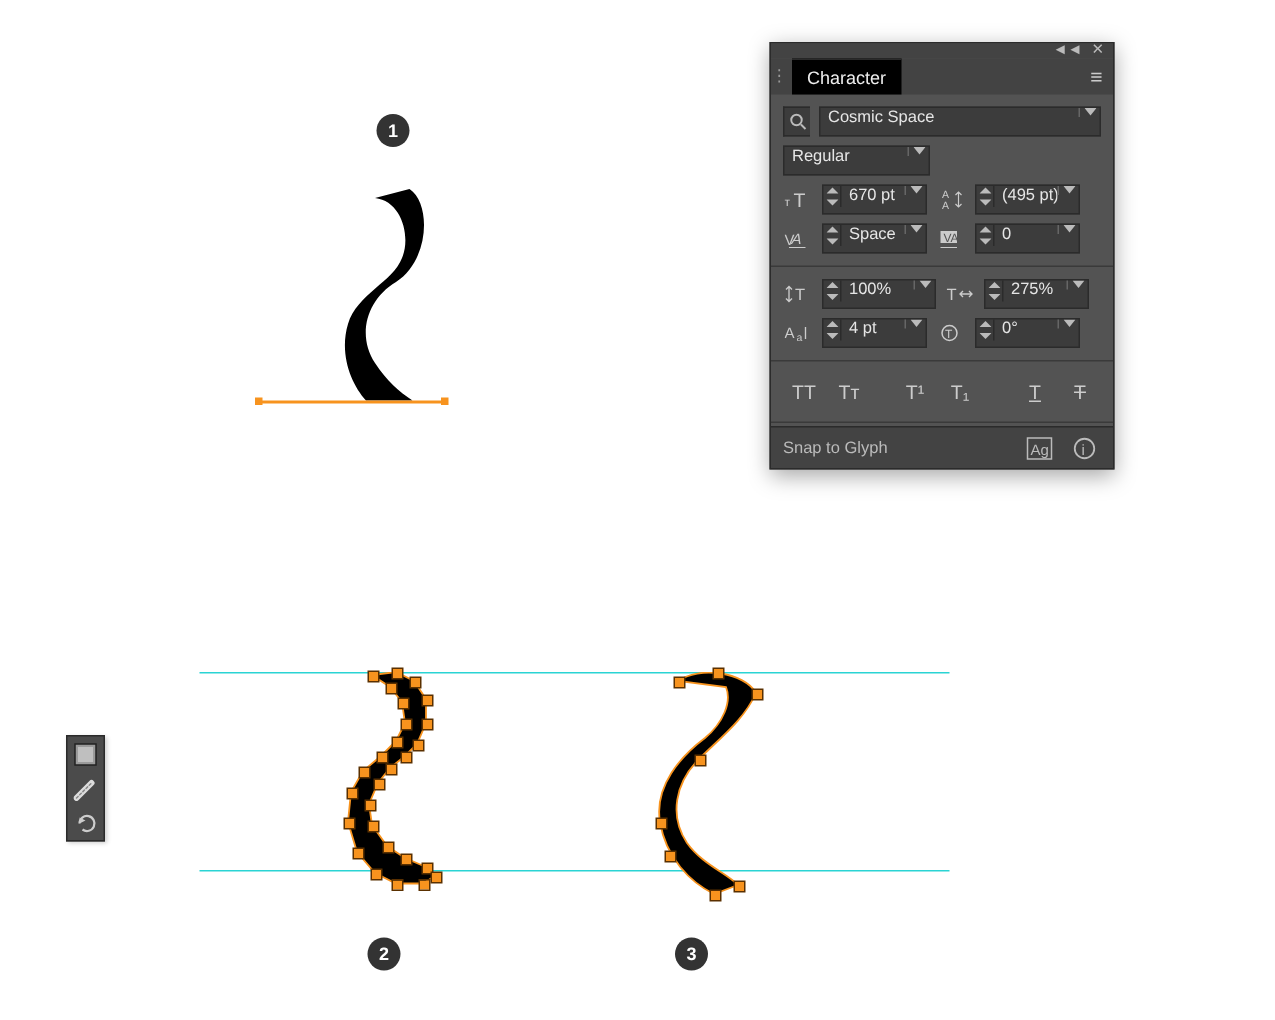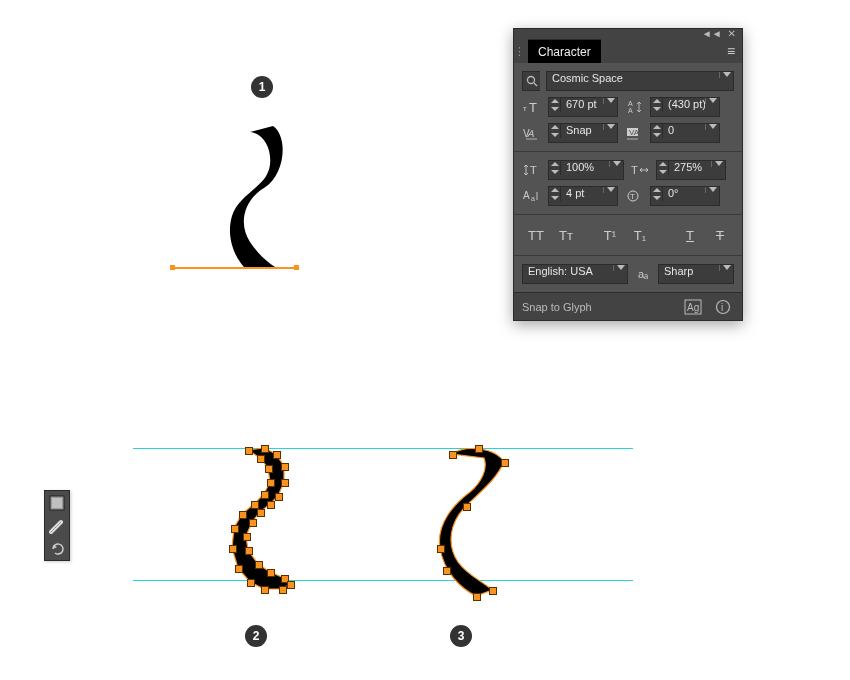--- a/index.html
+++ b/index.html
@@ -240,20 +240,30 @@
         <div class="field plain" style="flex:1">
           <div class="val">Cosmic Space</div>
           <div class="dd">
               <svg width="8" height="6">
                 <path d="M0 0 L8 0 L4 5 Z" fill="#bbb"></path>
               </svg>
             </div>
         </div>
       </div>
 
+      <div class="row">
+        <div class="field plain" style="width:98px; flex:0 0 auto">
+          <div class="val">Regular</div>
+          <div class="dd">
+              <svg width="8" height="6">
+                <path d="M0 0 L8 0 L4 5 Z" fill="#bbb"></path>
+              </svg>
+            </div>
+        </div>
+      </div>
 
       <div class="row">
         <div class="ico">
           <svg width="18" height="14">
               <text x="0" y="11" font-size="8" fill="#ccc">т</text>
               <text x="6" y="12" font-size="13" fill="#ccc">T</text>
             </svg>
         </div>
         <div class="field" style="width:70px;flex:0 0 auto">
           <div class="spin">
@@ -276,21 +286,21 @@
               <path d="M1 2 L1 12 M-1 4 L1 2 L3 4 M-1 10 L1 12 L3 10" stroke="#ccc" stroke-width="0.8" fill="none" transform="translate(13,0)"></path>
             </svg>
         </div>
         <div class="field" style="width:70px;flex:0 0 auto">
           <div class="spin">
               <svg width="8" height="14">
                 <path d="M0 5 L8 5 L4 1 Z" fill="#bbb"></path>
                 <path d="M0 9 L8 9 L4 13 Z" fill="#bbb"></path>
               </svg>
             </div>
-          <div class="val">(430 pt)</div>
+          <div class="val">(495 pt)</div>
           <div class="dd">
               <svg width="8" height="6">
                 <path d="M0 0 L8 0 L4 5 Z" fill="#bbb"></path>
               </svg>
             </div>
         </div>
       </div>
 
       <div class="row">
         <div class="ico">
@@ -300,21 +310,21 @@
               <path d="M3 13 L14 13" stroke="#ccc" stroke-width="0.8"></path>
             </svg>
         </div>
         <div class="field" style="width:70px;flex:0 0 auto">
           <div class="spin">
               <svg width="8" height="14">
                 <path d="M0 5 L8 5 L4 1 Z" fill="#bbb"></path>
                 <path d="M0 9 L8 9 L4 13 Z" fill="#bbb"></path>
               </svg>
             </div>
-          <div class="val">Snap</div>
+          <div class="val">Space</div>
           <div class="dd">
               <svg width="8" height="6">
                 <path d="M0 0 L8 0 L4 5 Z" fill="#bbb"></path>
               </svg>
             </div>
         </div>
         <div class="ico">
           <svg width="18" height="14">
               <rect x="2" y="2" width="11" height="8" fill="#ccc"></rect>
               <text x="4" y="9" font-size="8" fill="#535353">VA</text>
@@ -434,39 +444,20 @@
         <div style="width:12px"></div>
         <div class="btn">T¹</div>
         <div class="btn">T₁</div>
         <div class="spacer"></div>
         <div class="btn" style="text-decoration:underline">T</div>
         <div class="btn" style="text-decoration:line-through">T</div>
       </div>
 
       <div class="sep"></div>
 
-      <div class="row" style="padding-bottom:8px">
-        <div class="field plain" style="flex:1">
-          <div class="val">English: USA</div>
-          <div class="dd">
-              <svg width="8" height="6">
-                <path d="M0 0 L8 0 L4 5 Z" fill="#bbb"></path>
-              </svg>
-            </div>
-        </div>
-        <div class="ico" style="width:18px">aₐ</div>
-        <div class="field plain" style="width:76px;flex:0 0 auto">
-          <div class="val">Sharp</div>
-          <div class="dd">
-              <svg width="8" height="6">
-                <path d="M0 0 L8 0 L4 5 Z" fill="#bbb"></path>
-              </svg>
-            </div>
-        </div>
-      </div>
 
     </div>
 
     <div class="panel-footer">
       <span>Snap to Glyph</span>
       <div class="spacer"></div>
       <div class="fbtn">
         <svg width="18" height="16">
             <rect x="1" y="1" width="16" height="14" fill="none" stroke="#bbb" stroke-width="1"></rect>
             <text x="3" y="12" font-size="10" fill="#bbb">Ag</text>

